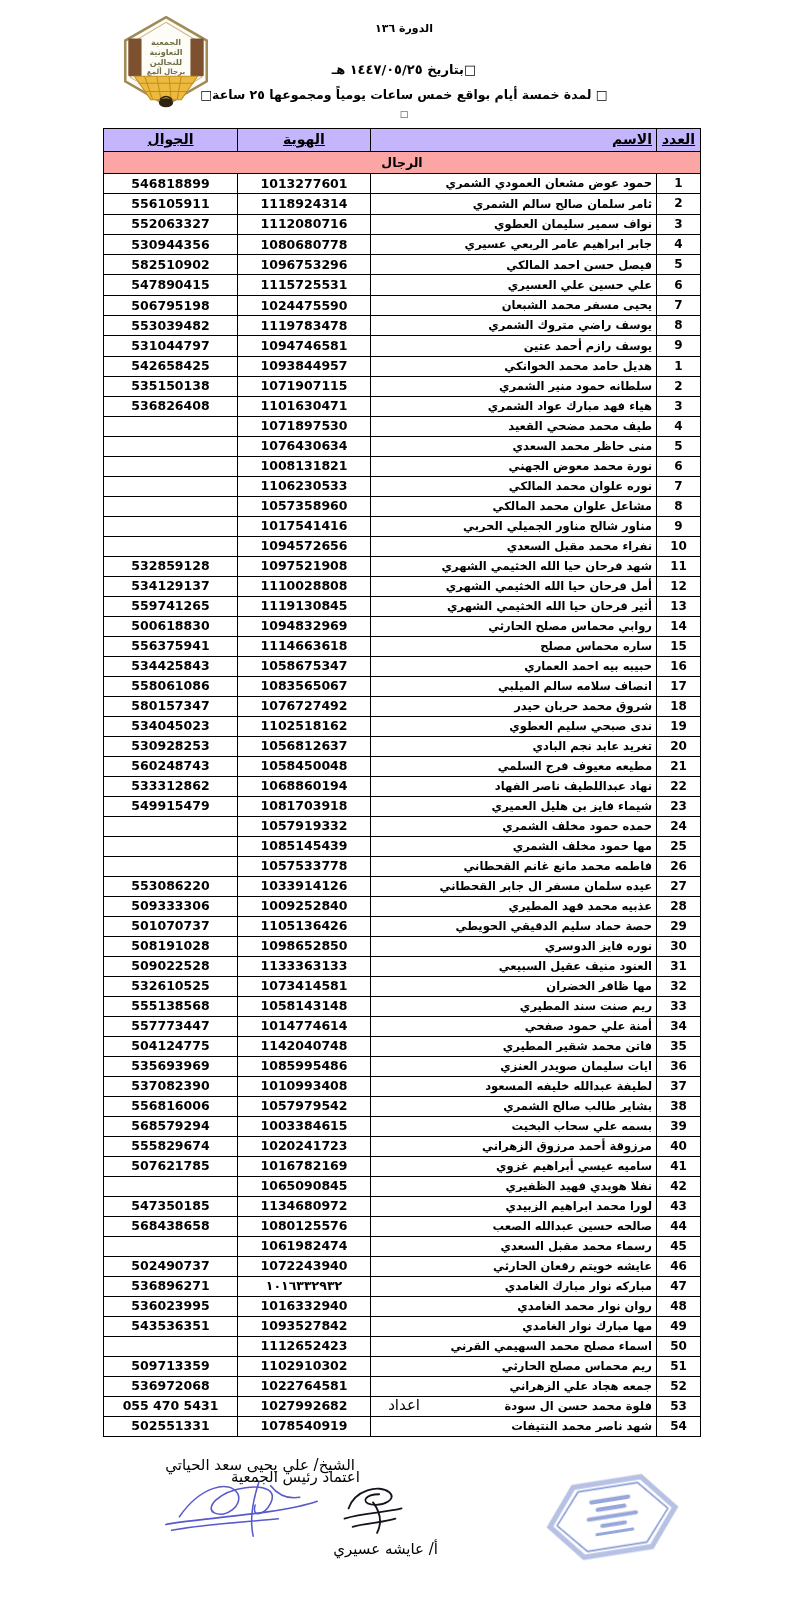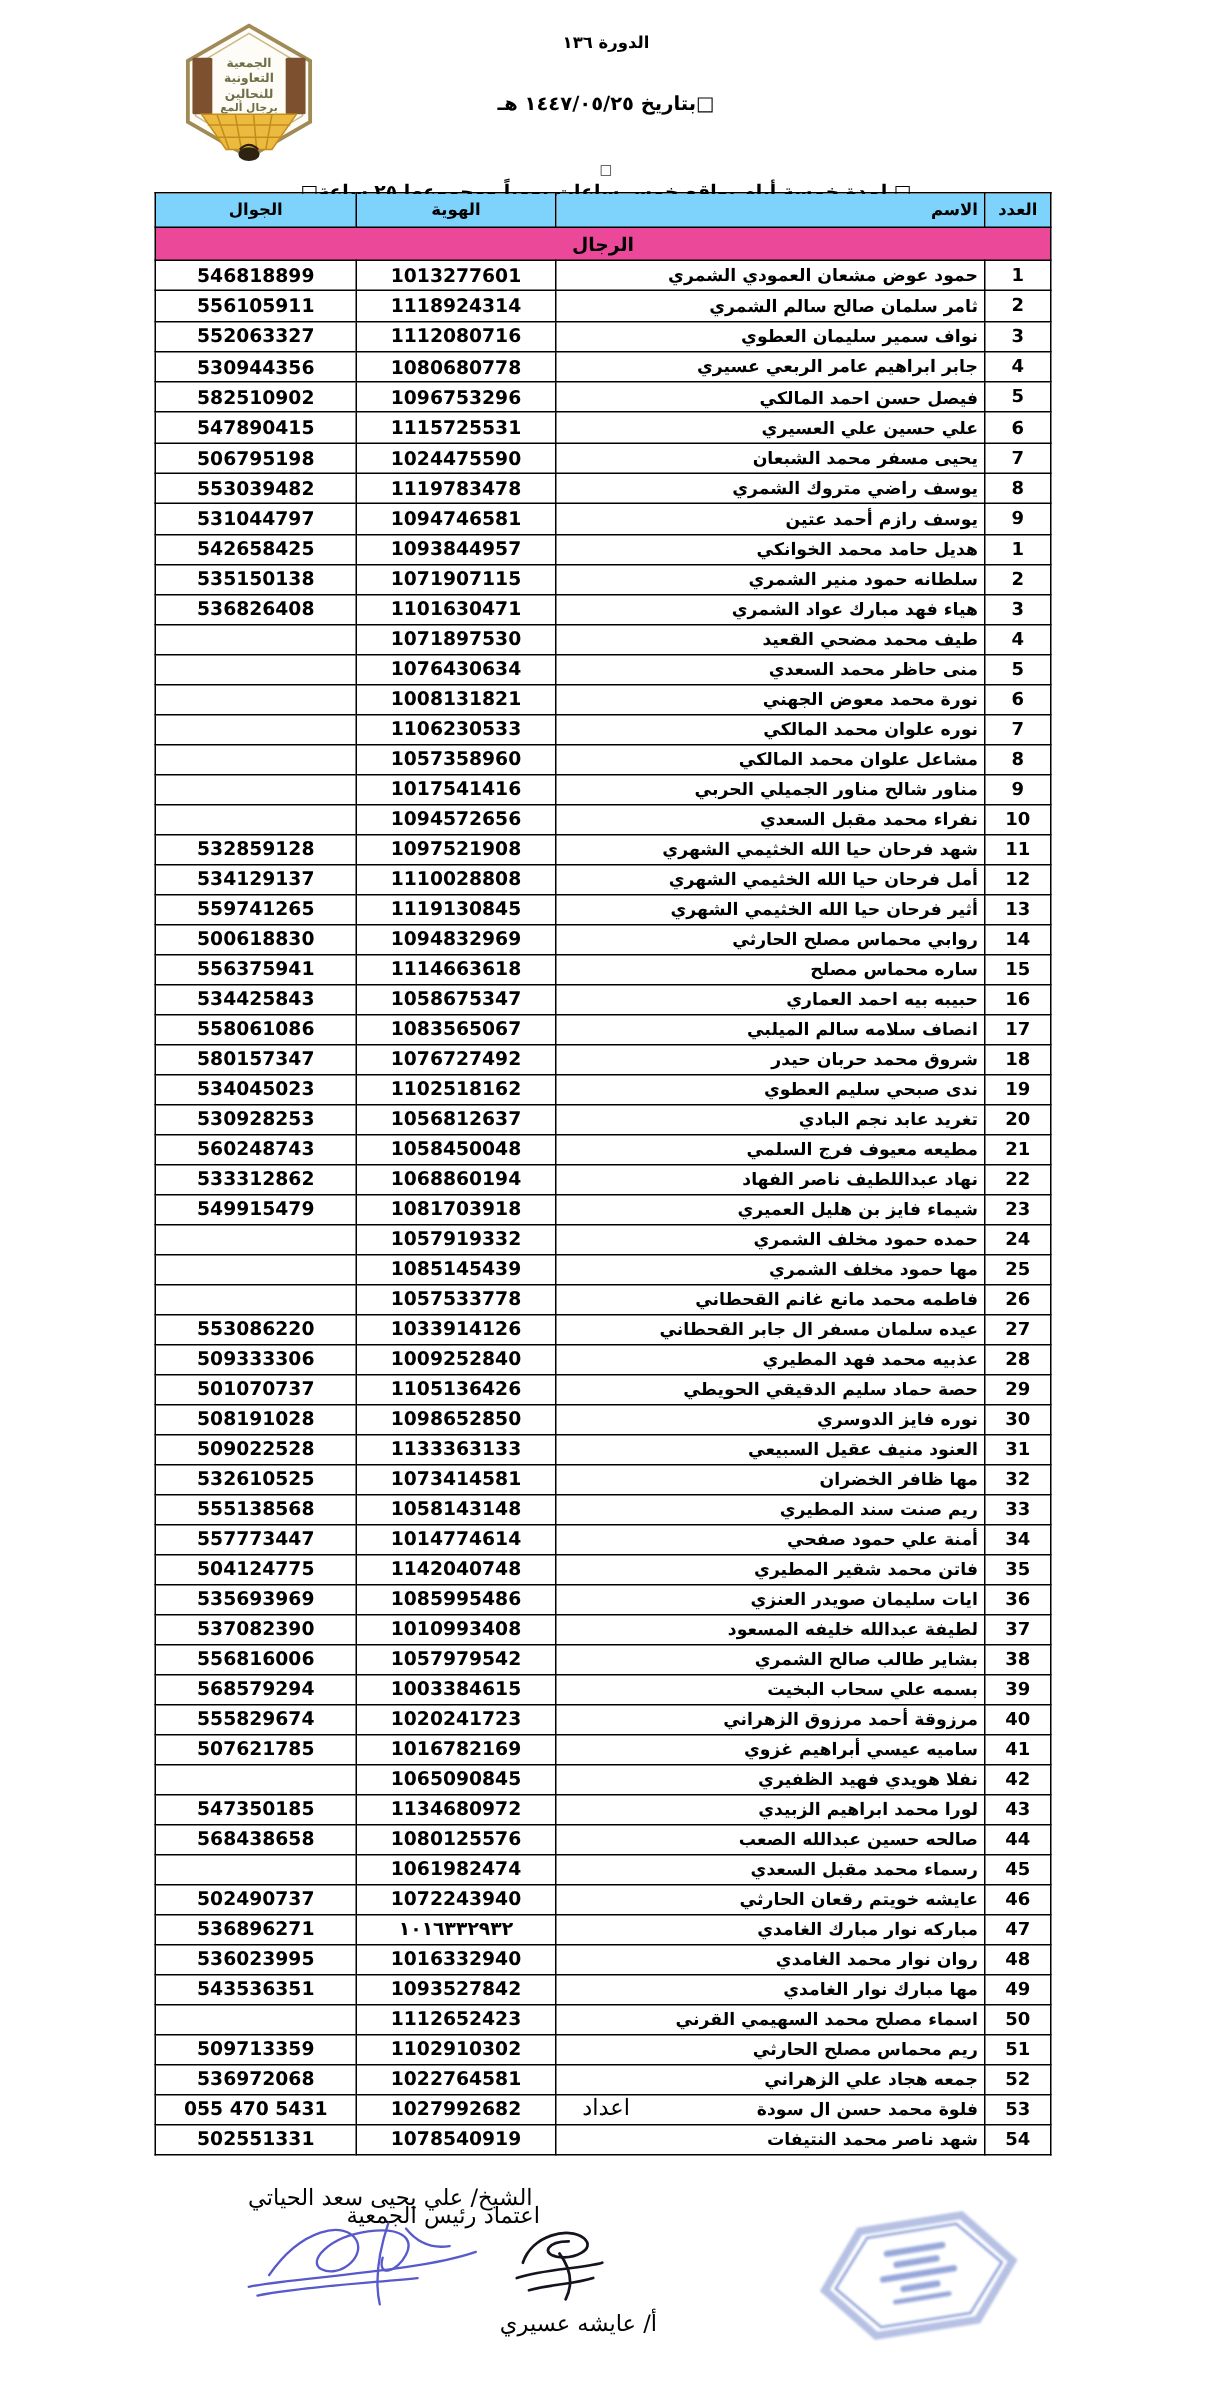--- a/index.html
+++ b/index.html
@@ -11,41 +11,41 @@
   .abs { position:absolute; }
   .rtl { direction:rtl; unicode-bidi:embed; }
 
   
   .logo { left:112px; top:14px; width:108px; height:100px; }
   .doc-title { top:22px; left:0; width:808px; text-align:center;
     font-size:11px; font-weight:bold; }
   .date-line { top:62px; left:0; width:808px; text-align:center;
     font-size:13px; font-weight:bold; }
   .duration-line { top:87px; left:0; width:808px; text-align:center;
-    font-size:12.5px; font-weight:bold;margin-top:33px; }
+    font-size:12.5px; font-weight:bold; }
   .box-line { top:109px; left:0; width:808px; text-align:center;
     font-size:9px; color:#333; }
 
   
   table.roster {
     position:absolute; top:128px; left:103px; width:597px;
     border-collapse:collapse; direction:rtl; table-layout:fixed;
     border:1.5px solid #000;
   }
   .roster col.c-num    { width:44px; }
   .roster col.c-name   { width:286px; }
   .roster col.c-id     { width:133px; }
   .roster col.c-mobile { width:134px; }
   .roster th, .roster td {
     border:1px solid #000; padding:0 4px; font-weight:bold;
     overflow:hidden; white-space:nowrap; vertical-align:middle; line-height:1.1;
   }
-  .roster thead th { background:#7dd3fc; font-size:11px; height:22px; text-align:center; }
+  .roster thead th { background:#c4b5fd; font-size:14px; height:22px; text-align:center;text-decoration:underline; }
   .roster thead th.th-name { text-align:right; }
-  .section-row td { background:#ec4899; text-align:center; font-size:12.5px; height:21px; }
+  .section-row td { background:#fca5a5; text-align:center; font-size:12.5px; height:21px; }
   .data-row.men   { height:20.3px; }
   .data-row.women { height:20px; }
   td.cell-num  { text-align:center; font-size:12px; direction:ltr; }
   td.cell-name { text-align:right;  font-size:11.5px; }
   td.cell-id, td.cell-mobile { text-align:center; font-size:12.5px; direction:ltr; }
 
   
   .f-label { font-weight:normal; font-size:15px; text-align:right; }
   .approval-title { left:180px; top:1468px; width:180px; }
   .approval-name  { left:165px; top:1456px; width:190px; }

